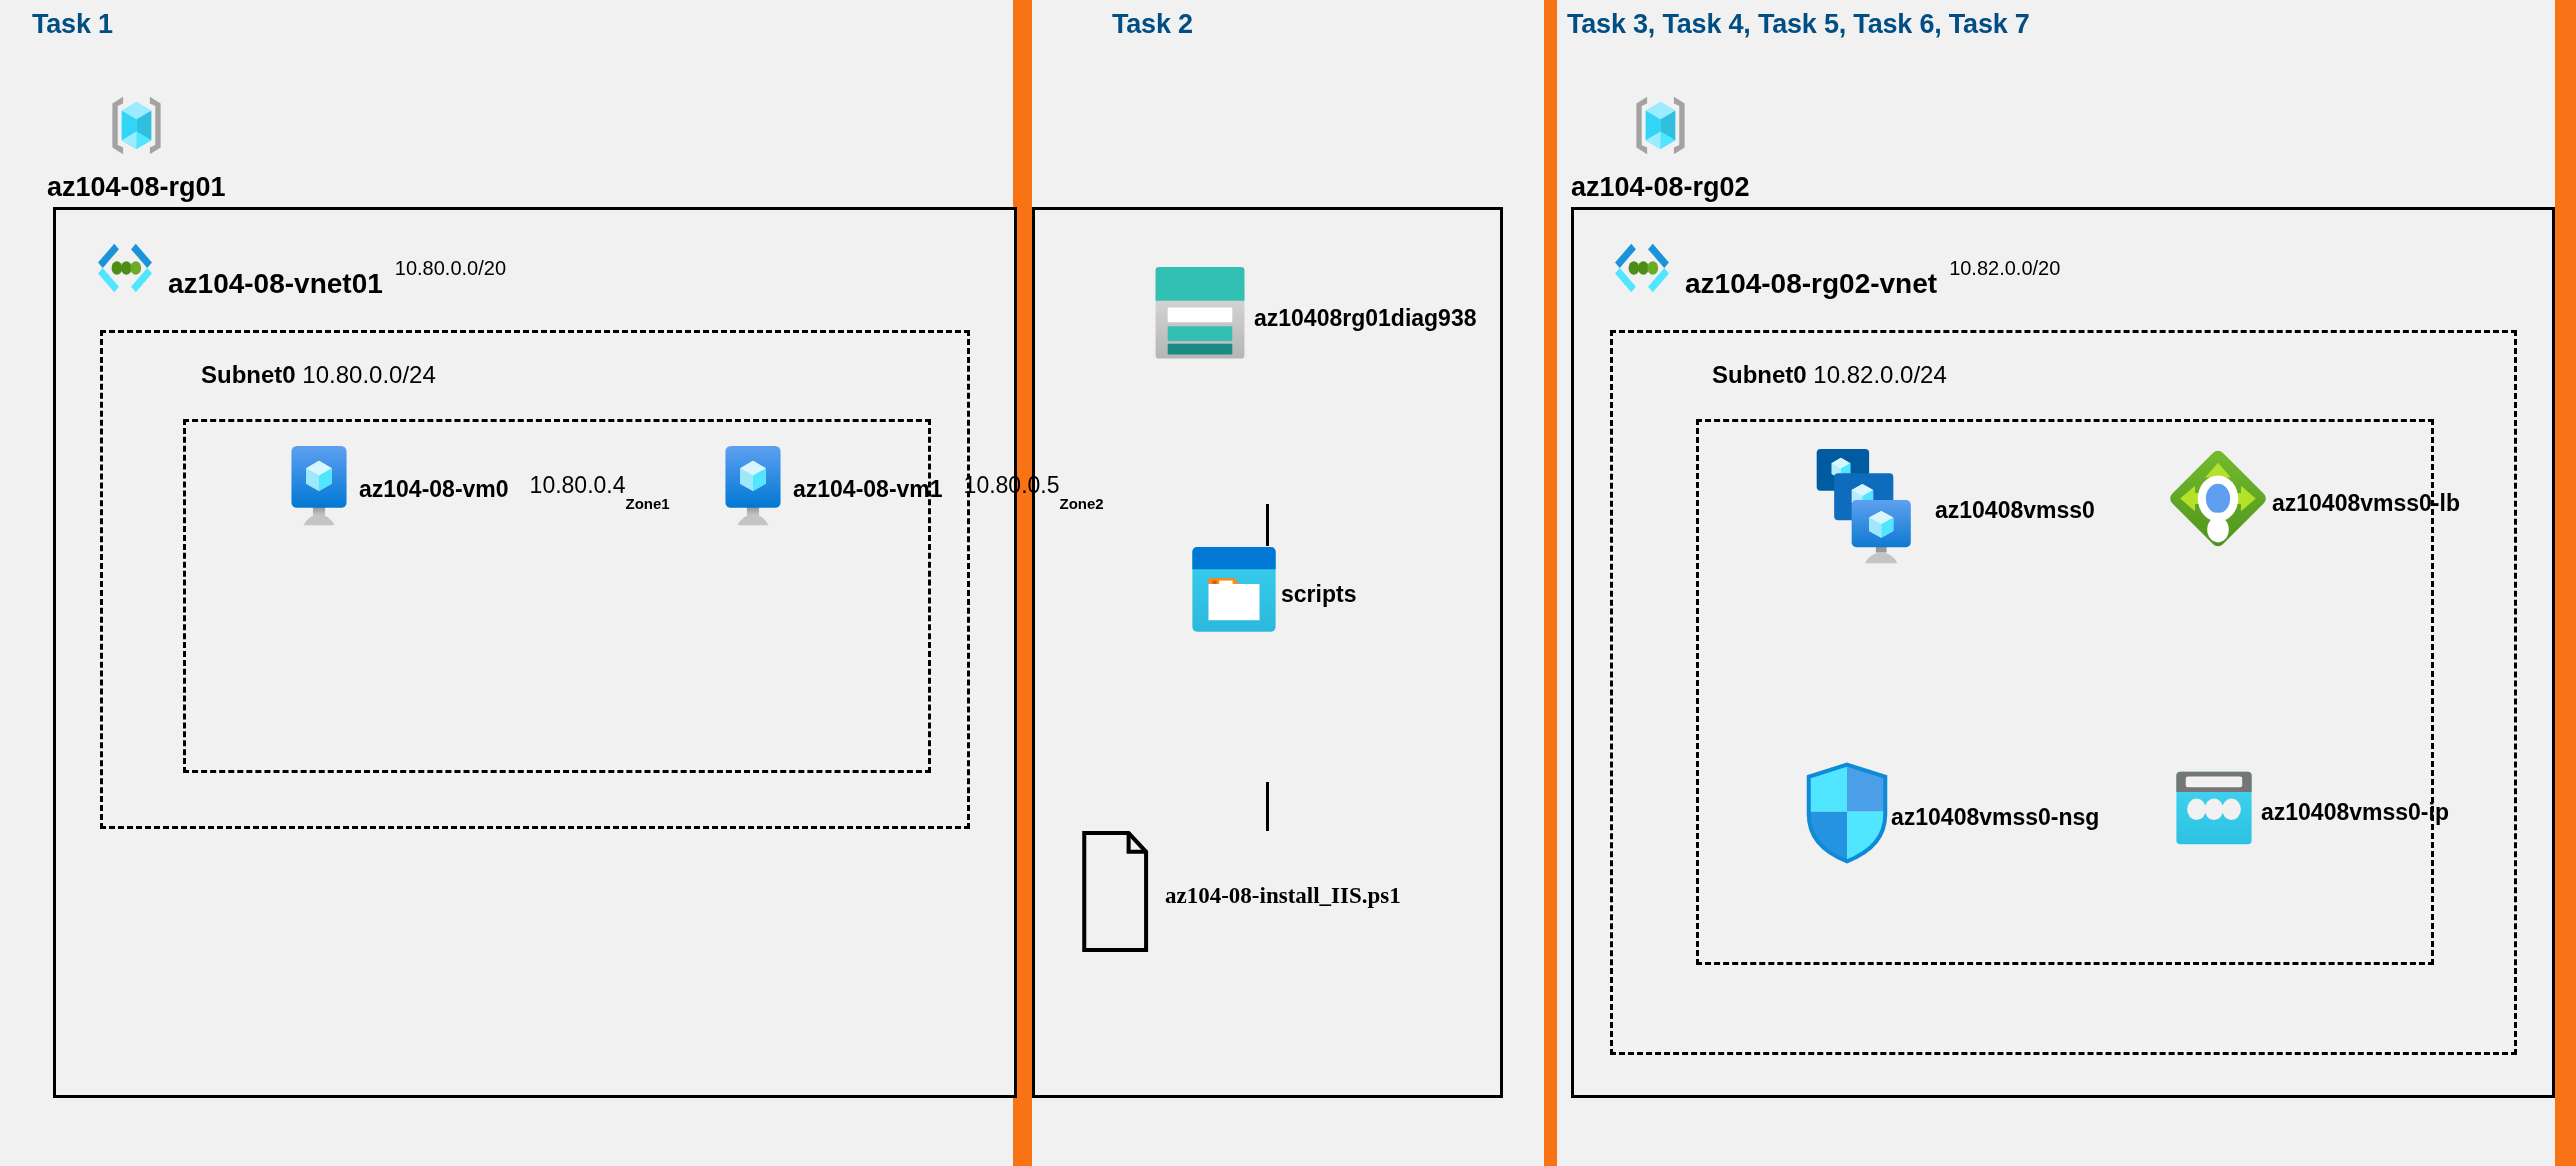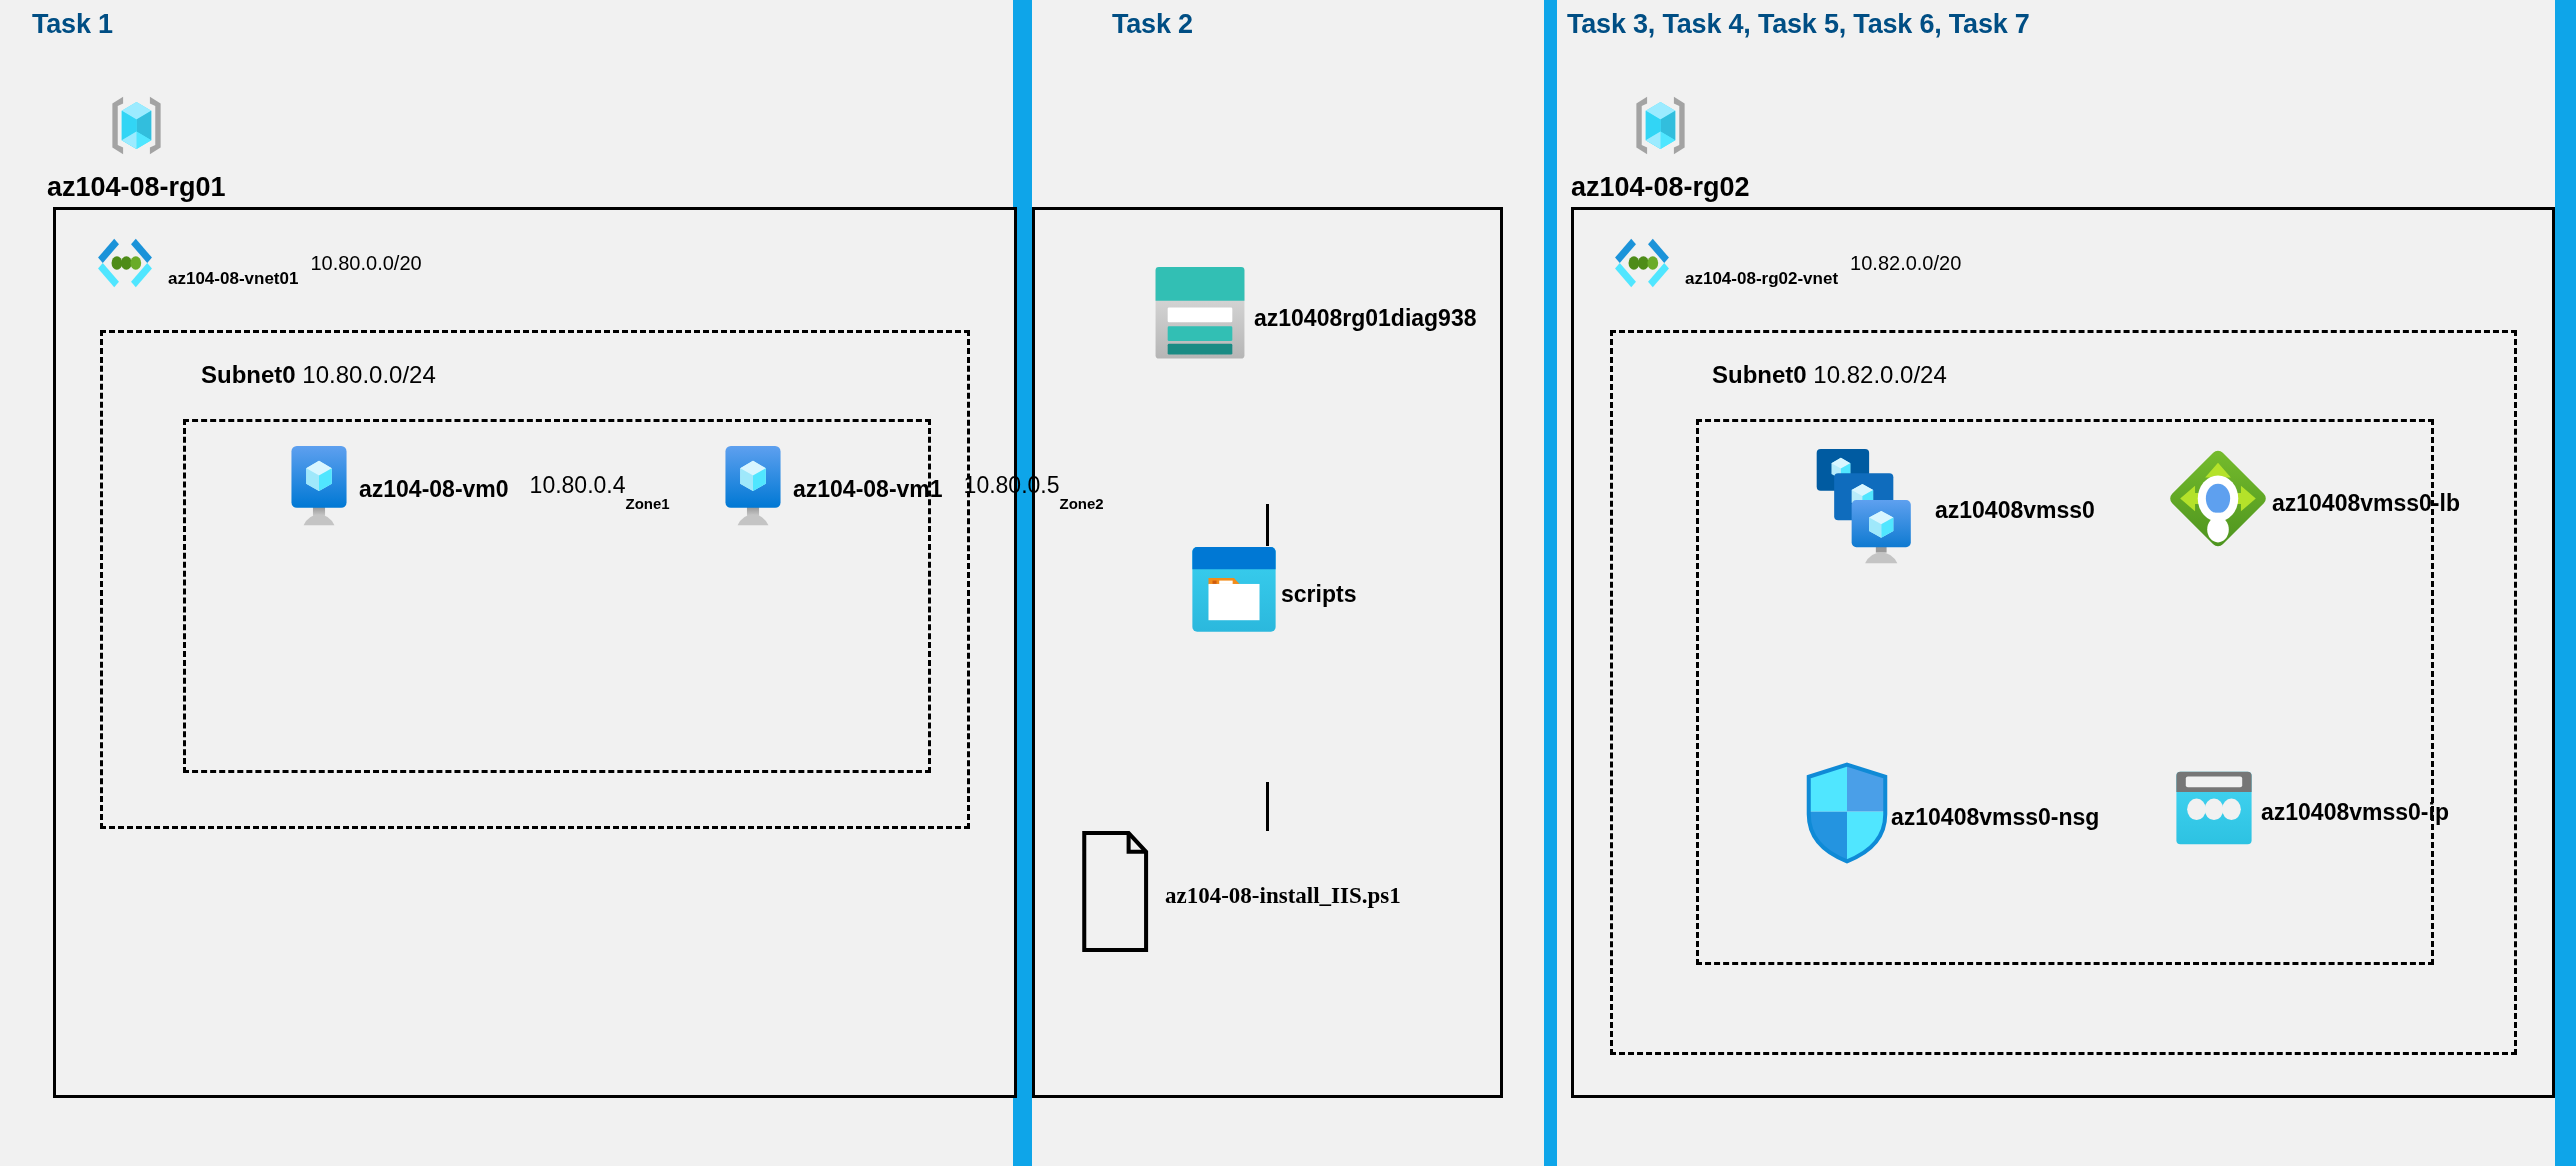--- a/index.html
+++ b/index.html
@@ -2,21 +2,21 @@
 <html style="font-size:10.8px"><head>
 <meta charset="utf-8">
 <style>
   * { box-sizing: border-box; margin: 0; padding: 0; }
   html, body {
     width: 2576px; height: 1166px;
     background: #ffffff;
     font-family: "Liberation Sans", sans-serif;
     overflow: hidden;
   }
-  #canvas { position: relative; width: 2576px; height: 1166px; background:#0ea5e9; }
+  #canvas { position: relative; width: 2576px; height: 1166px; background:#f97316; }
 
   .panel { position: absolute; background: #f1f1f1; }
   #panel-task1 { left: 0px;    top: 0px; width: 1013px; height: 1166px; }
   #panel-task2 { left: 1032px; top: 0px; width: 512px;  height: 1166px; }
   #panel-task3 { left: 1557px; top: 0px; width: 998px; height: 1166px; }
 
   .task-header {
     position: absolute;
     color: #004e84;
     font-size: 27px;
@@ -44,21 +44,21 @@
   .dashed-box { position: absolute; border: 3.4px dashed #000; background: transparent; }
   #subnet0-left     { left: 100px;  top: 330px;  width: 870px; height: 499px; }
   #zone-group-left  { left: 183px;  top: 419px;  width: 748px; height: 354px; }
   #subnet0-right    { left: 1610px; top: 330px;  width: 907px; height: 725px; }
   #vmss-group-right { left: 1696px; top: 419px;  width: 738px; height: 546px; }
 
   
   .vnet-row { position: absolute; display: flex; align-items: center; gap: 12px; }
   #vnet01-row { left: 94px;  top: 236px; }
   #vnet02-row { left: 1611px; top: 236px; }
-  .vnet-name { font-size: 17px; font-weight: bold; color:#000; white-space: nowrap; margin-top: 32px; }
+  .vnet-name { font-size: 28px; font-weight: bold; color:#000; white-space: nowrap; margin-top: 32px; }
   .vnet-cidr { font-size: 20px; font-weight: normal; color:#000; white-space: nowrap; }
 
   
   .subnet-label { position: absolute; font-size: 24px; white-space: nowrap; color:#000; }
   .subnet-label b { font-weight: bold; }
   .subnet-label span { font-weight: normal; }
   #subnet0-left-label  { left: 201px;  top: 361px; }
   #subnet0-right-label { left: 1712px; top: 361px; }
 
   

